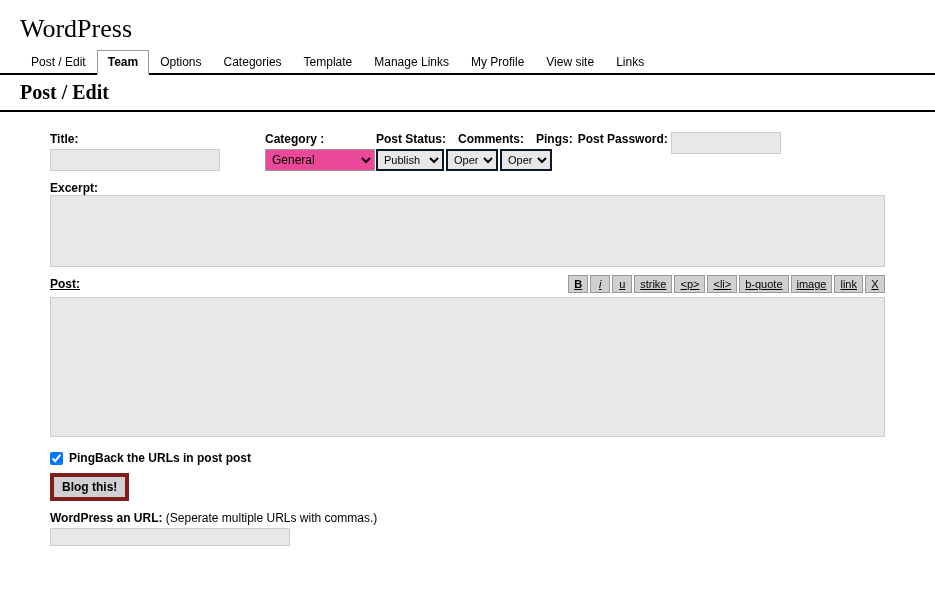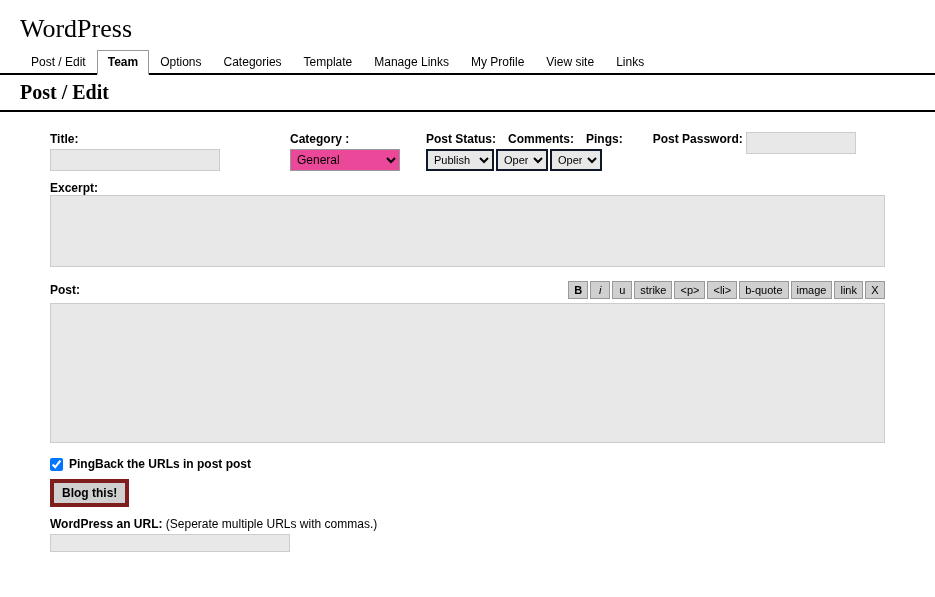--- a/index.html
+++ b/index.html
@@ -78,21 +78,21 @@
       padding: 20px 50px;
     }
 
     .form-area {
       background: #fff;
     }
 
     .top-row {
       display: flex;
       align-items: flex-start;
-      gap: 26px;
+      gap: 1px;
       margin-bottom: 10px;
     }
 
     .field-group {
       display: flex;
       flex-direction: column;
       gap: 3px;
     }
 
     .field-label {
@@ -216,21 +216,22 @@
       height: 72px;
       border: 1px solid #ccc;
       background: #e8e8e8;
       resize: none;
       font-size: 12px;
       padding: 4px;
       font-family: Arial, sans-serif;
     }
 
     .post-section {
-      margin-top: 10px;
+      margin-top: 4px;
+      text-decoration: underline;
     }
 
     .post-header {
       display: flex;
       align-items: center;
       justify-content: space-between;
       margin-bottom: 4px;
     }
 
     .post-label {

